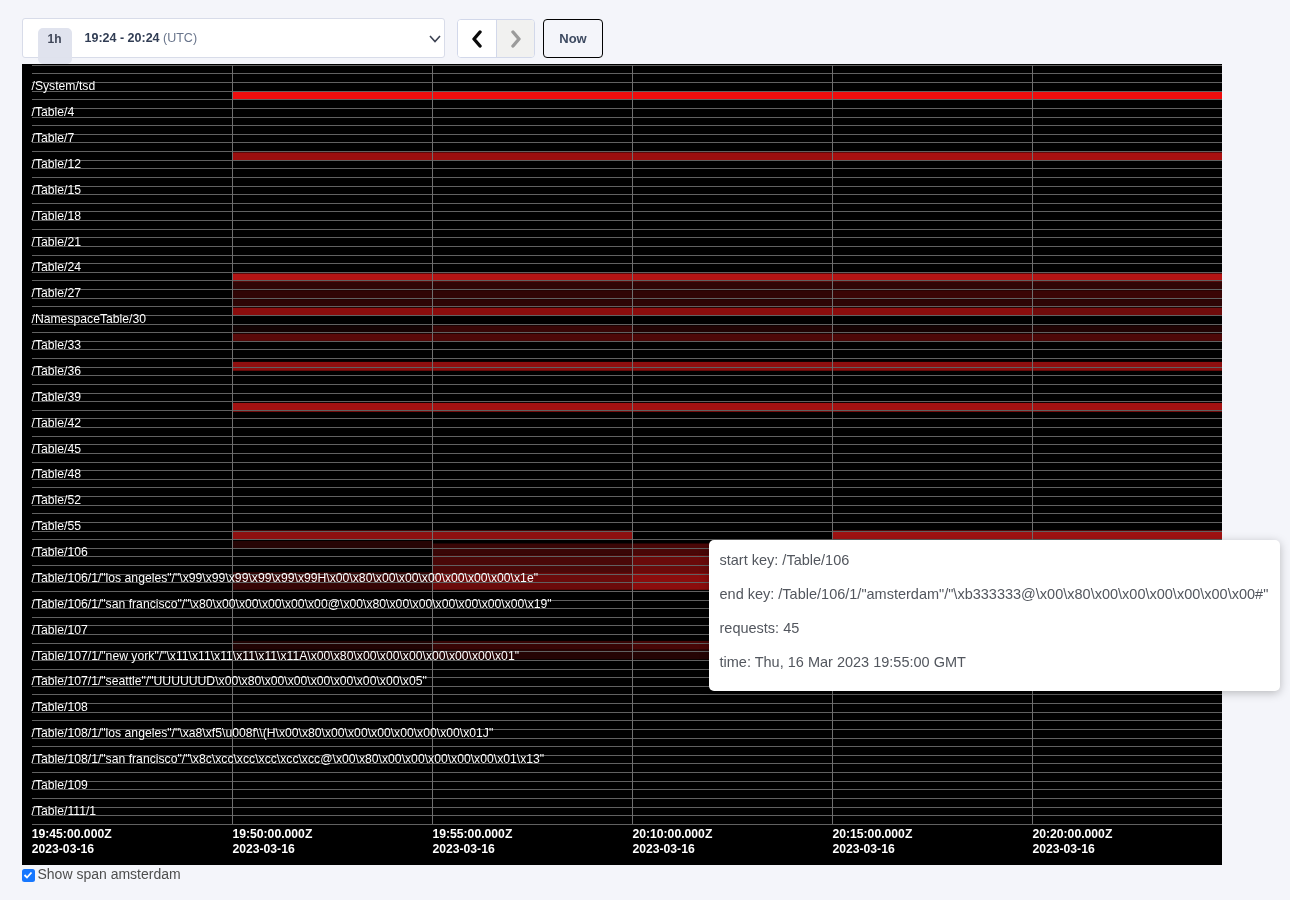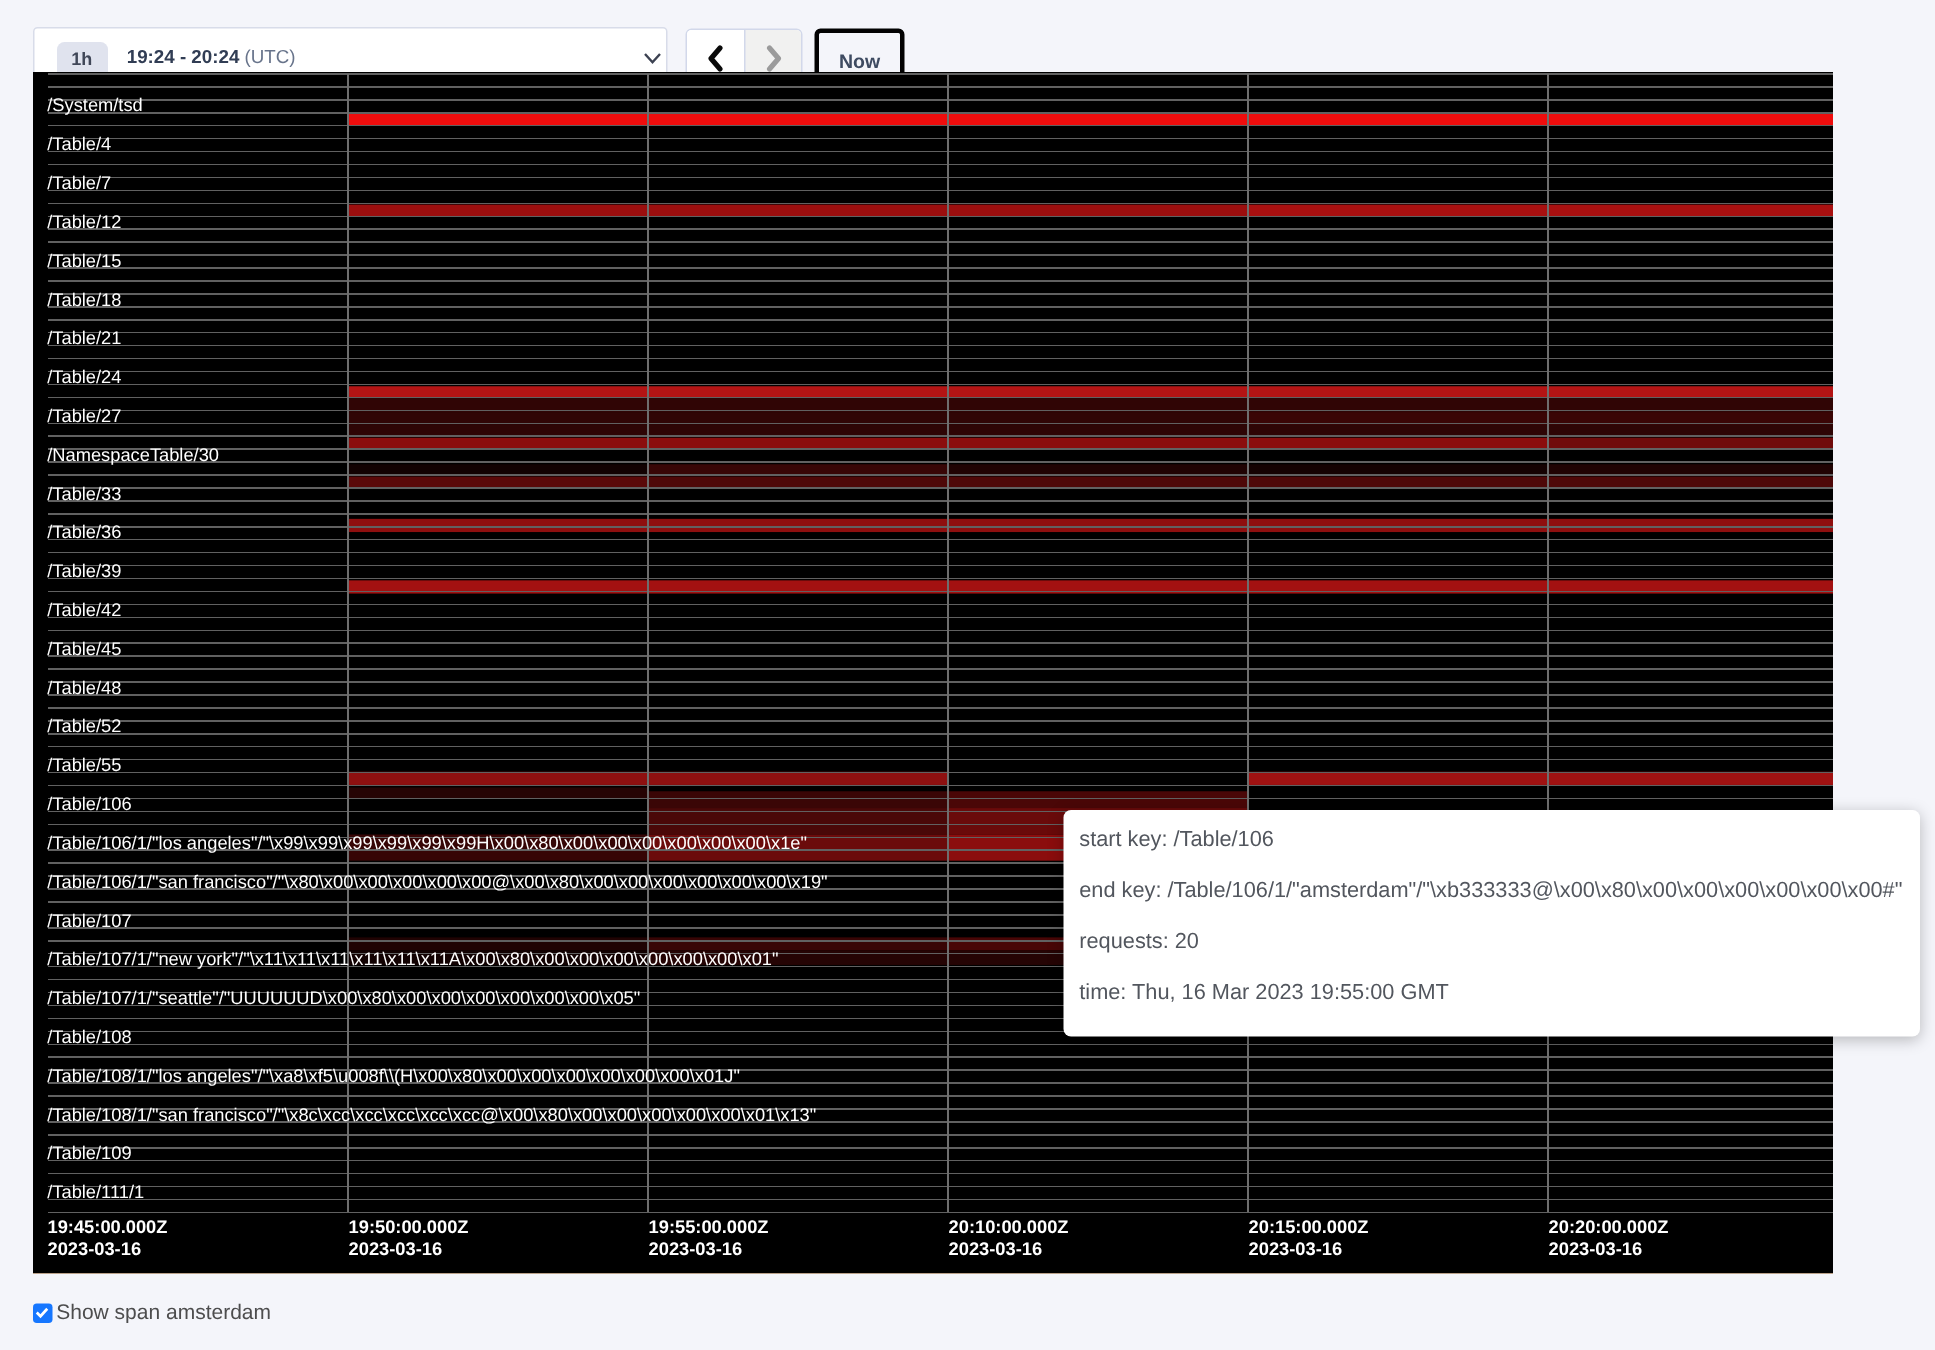--- a/index.html
+++ b/index.html
@@ -7,23 +7,23 @@
   body{width:1290px;height:900px;background:#f4f5fa;font-family:"Liberation Sans",sans-serif;position:relative;overflow:hidden;}
   .abs{position:absolute;}
   
   #selectbox{left:21.5px;top:17.5px;width:421px;height:38px;background:#fff;border:1px solid #d8dce9;border-radius:3px;}
   #badge{left:15px;top:9px;width:34px;height:36px;background:#e0e3ee;border-radius:5px;color:#3e4557;font-size:12px;font-weight:bold;text-align:center;line-height:23px;}
   #timetext{left:62px;top:0;height:38px;line-height:38px;font-size:12.5px;font-weight:bold;color:#2f3b52;}
   #timetext .utc{font-weight:normal;color:#67738a;}
   #segctl{left:456.5px;top:19px;width:78px;height:39px;border:1px solid #d2d8ea;border-radius:4px;box-sizing:border-box;overflow:hidden;background:#fff;}
   #segL{left:0;top:0;width:38px;height:37px;background:#fff;}
   #segR{left:38px;top:0;width:38.5px;height:37px;background:#f1f1f0;border-left:1px solid #d2d8ea;}
-  #nowbtn{left:543px;top:19px;width:60px;height:39px;border:3px solid #000000;border-radius:4px;box-sizing:border-box;text-align:center;line-height:37px;font-size:13px;font-weight:bold;color:#3c4960;}
-  
-  #canvas{left:21.5px;top:48px;width:1200px;height:801px;background:#fdba74;}
+  #nowbtn{left:543px;top:19px;width:60px;height:39px;border:1px solid #000000;border-radius:4px;box-sizing:border-box;text-align:center;line-height:37px;font-size:13px;font-weight:bold;color:#3c4960;}
+  
+  #canvas{left:21.5px;top:64px;width:1200px;height:801px;background:#c4b5fd;}
   
   #tooltip{left:709px;top:540px;width:571px;height:151px;background:#fff;border-radius:5px;box-shadow:0 2px 10px rgba(0,0,0,0.25);box-sizing:border-box;padding:3px 0 0 10.5px;color:#50555d;font-size:14.5px;}
   #tooltip div{height:34px;line-height:34px;white-space:nowrap;}
   
   #cbrow{left:21.5px;top:868px;height:14px;}
   #cbox{left:0;top:0.5px;width:13px;height:13px;background:#1677ff;border-radius:2.5px;}
   #cblabel{left:16px;top:-2px;font-size:14px;color:#4a4a4a;white-space:nowrap;}
 </style>
 </head>
 <body>
@@ -276,21 +276,21 @@
       <text opacity="0.999" x="810.4" y="788.7">2023-03-16</text>
       <text opacity="0.999" x="1010.4" y="774.0">20:20:00.000Z</text>
       <text opacity="0.999" x="1010.4" y="788.7">2023-03-16</text>
       </g>
     </svg>
   </div>
 
   <div id="tooltip" class="abs">
     <div>start key: /Table/106</div>
     <div>end key: /Table/106/1/"amsterdam"/"\xb333333@\x00\x80\x00\x00\x00\x00\x00\x00#"</div>
-    <div>requests: 20</div>
+    <div>requests: 45</div>
     <div>time: Thu, 16 Mar 2023 19:55:00 GMT</div>
   </div>
 
   <div id="cbrow" class="abs">
     <div id="cbox" class="abs"></div>
     <svg class="abs" style="left:1.5px;top:2px" width="10" height="10" viewBox="0 0 10 10">
       <polyline points="1.5,5 4,7.5 8.5,2.5" fill="none" stroke="#fff" stroke-width="1.8"></polyline>
     </svg>
     <div id="cblabel" class="abs"><span style="opacity:0.99;display:inline-block;">Show span amsterdam</span></div>
   </div>

